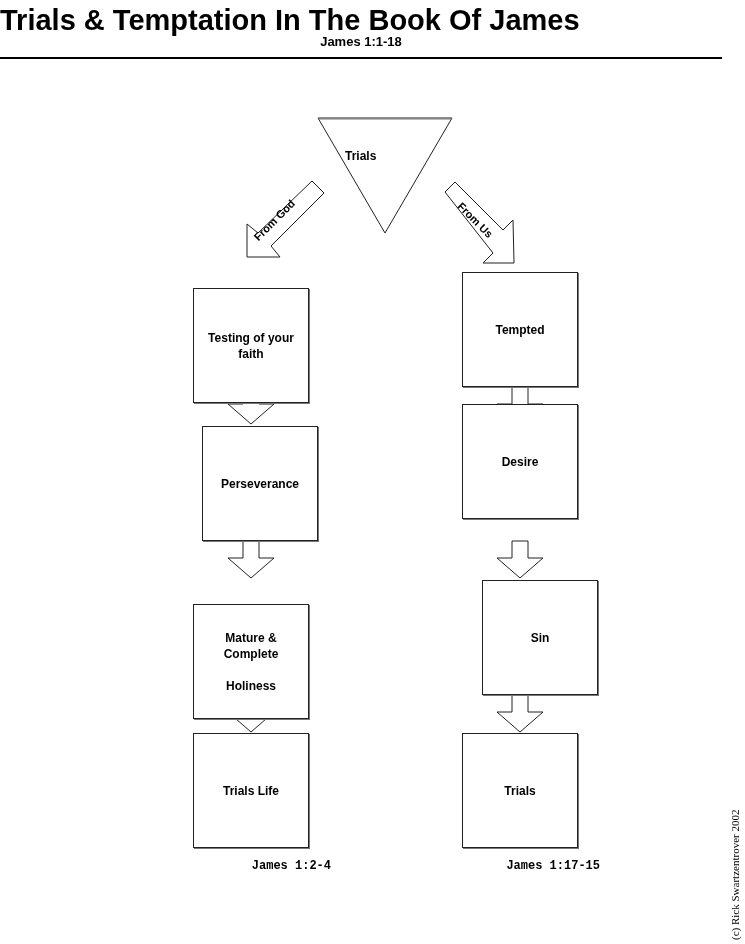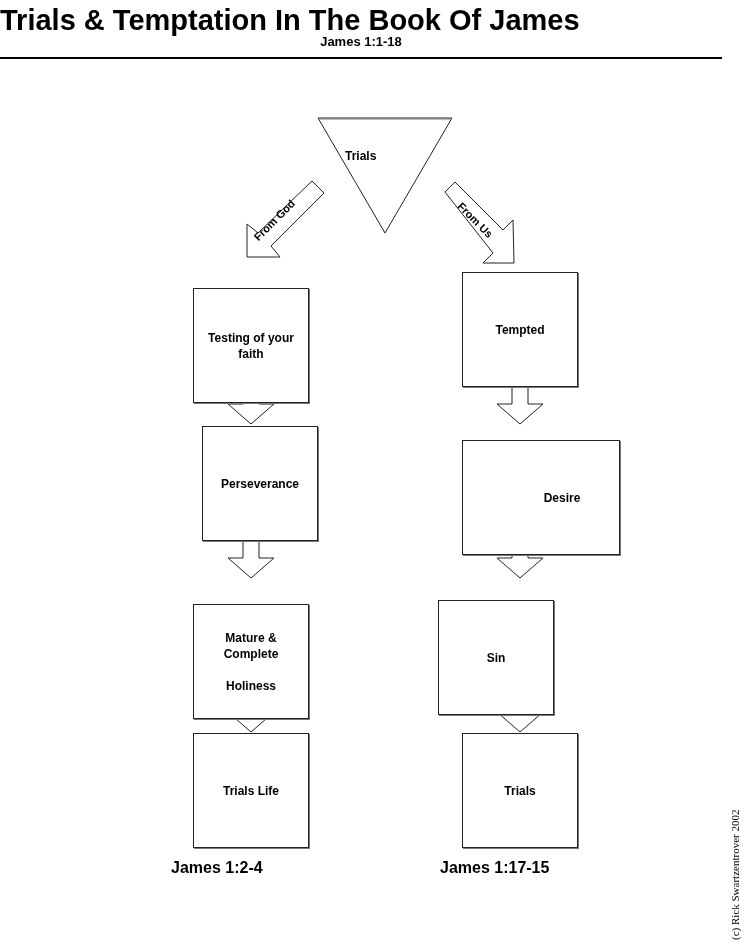--- a/index.html
+++ b/index.html
@@ -8,21 +8,21 @@
   .title { position: absolute; left: 0; width: 722px; top: 4px; text-align: left;
            font-size: 29px; font-weight: bold; }
   .subtitle { position: absolute; left: 0; width: 722px; top: 34px; text-align: center;
               font-size: 13px; font-weight: bold; }
   .rule { position: absolute; left: 0; top: 57px; width: 722px; height: 2px; background: #000; }
   svg.diagram { position: absolute; left: 0; top: 0; }
   .box { position: absolute; width: 114px; height: 113px; border: 1px solid #222;
          display: flex; align-items: center; justify-content: center; text-align: center;
          font-size: 12px; font-weight: bold; line-height: 16px; background: #fff;
          box-shadow: 1px 1px 0 #777; }
-  .ref { position: absolute; width: 160px; text-align: left; font-size: 16px; font-weight: bold; }
+  .ref { position: absolute; width: 160px; text-align: right; font-size: 12px; font-weight: bold; font-family: Liberation Mono, monospace; }
   .copyright { position: absolute; left: 729px; top: 940px; transform: rotate(-90deg);
                transform-origin: 0 0; font-family: "Liberation Serif", serif; font-size: 11px;
                white-space: nowrap; }
   .tri-label { position: absolute; left: 345px; width: 80px; top: 149px; text-align: left;
                font-size: 12px; font-weight: bold; }
   .diag-label { position: absolute; font-size: 11px; font-weight: bold; white-space: nowrap; }
 </style>
 </head>
 <body>
 
@@ -78,24 +78,24 @@
     <div>Holiness</div>
   </div>
 </div>
 <div class="box" style="left:193px; top:733px;">
   <span>Trials Life</span>
 </div>
 
 <div class="box" style="left:462px; top:272px;">
   <span>Tempted</span>
 </div>
-<div class="box" style="left:462px; top:440px;padding-left:42px;">
+<div class="box" style="left:462px; top:404px;">
   <span>Desire</span>
 </div>
-<div class="box" style="left:438px; top:580px;margin-top:20px;">
+<div class="box" style="left:482px; top:580px;">
   <span>Sin</span>
 </div>
 <div class="box" style="left:462px; top:733px;">
   <span>Trials</span>
 </div>
 
 <div class="ref" style="left:171px; top:859px;">James 1:2-4</div>
 <div class="ref" style="left:440px; top:859px;">James 1:17-15</div>
 
 <div class="copyright">(c) Rick Swartzentrover 2002</div>

